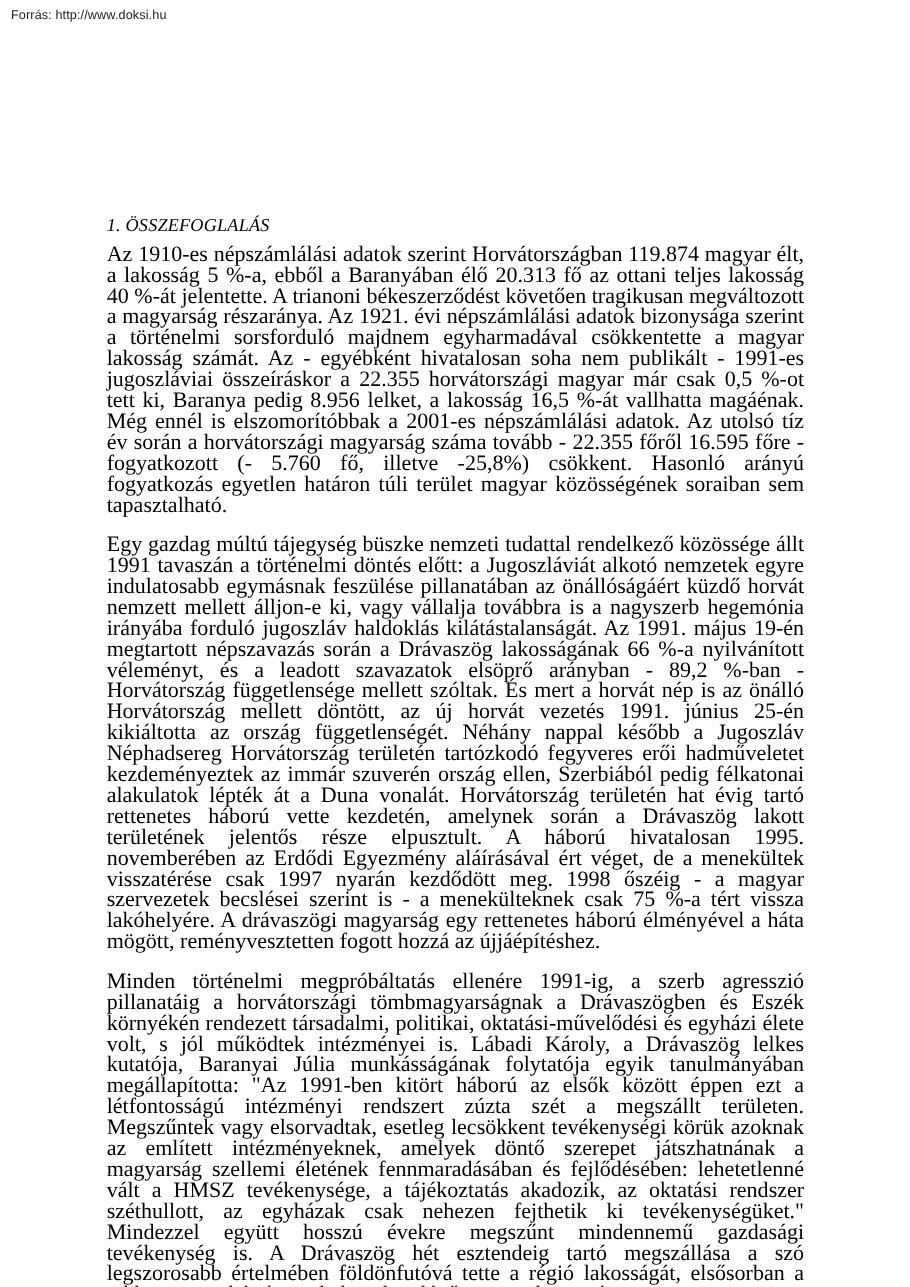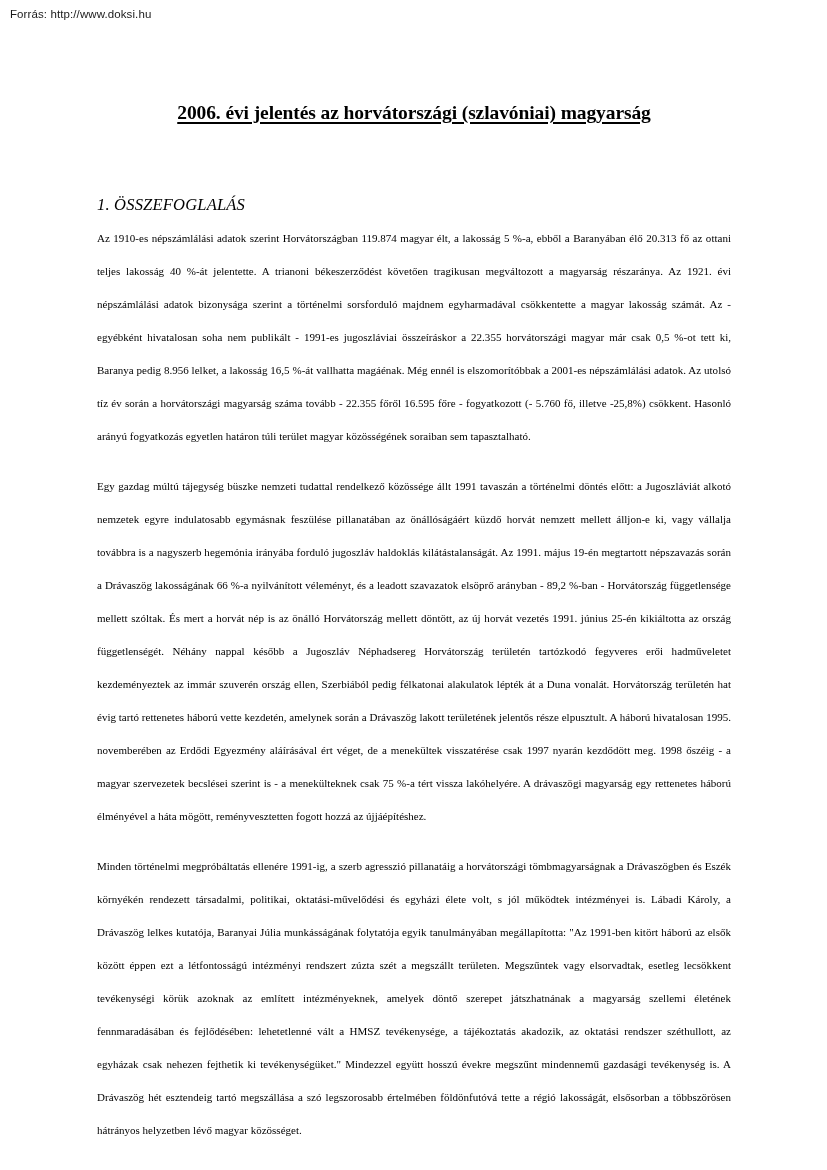--- a/index.html
+++ b/index.html
@@ -85,43 +85,42 @@
   .body-block {
     position: absolute;
     top: 222px;
     left: 0;
     width: 634px;
   }
 
   p.para {
     margin: 0 0 17px 0;
     padding: 0;
-    font-size: 11px;
-    line-height: 33px;
+    font-size: 20px;
+    line-height: 19px;
     text-align: justify;
     text-justify: inter-word;
     hyphens: none;
     letter-spacing: 0.01px;
   }
   p.para:last-child {
     margin-bottom: 0;
   }
 </style>
 </head>
 <body>
 
 <div class="page">
 
   <div class="source-header">Forrás: http://www.doksi.hu</div>
 
   <div class="content">
 
     <div class="title-block">
       <h1 class="doc-title">
-        <span class="tline">2006. évi jelentés az horvátországi (szlavóniai) magyarság</span>
       </h1>
     </div>
 
     <div class="section-heading">1. ÖSSZEFOGLALÁS</div>
 
     <div class="body-block">
       <p class="para">Az 1910-es népszámlálási adatok szerint Horvátországban 119.874 magyar élt, a lakosság 5 %-a, ebből a Baranyában élő 20.313 fő az ottani teljes lakosság 40 %-át jelentette. A trianoni békeszerződést követően tragikusan megváltozott a magyarság részaránya. Az 1921. évi népszámlálási adatok bizonysága szerint a történelmi sorsforduló majdnem egyharmadával csökkentette a magyar lakosság számát. Az - egyébként hivatalosan soha nem publikált - 1991-es jugoszláviai összeíráskor a 22.355 horvátországi magyar már csak 0,5 %-ot tett ki, Baranya pedig 8.956 lelket, a lakosság 16,5 %-át vallhatta magáénak. Még ennél is elszomorítóbbak a 2001-es népszámlálási adatok. Az utolsó tíz év során a horvátországi magyarság száma tovább - 22.355 főről 16.595 főre - fogyatkozott (- 5.760 fő, illetve -25,8%) csökkent. Hasonló arányú fogyatkozás egyetlen határon túli terület magyar közösségének soraiban sem tapasztalható.</p>
       <p class="para">Egy gazdag múltú tájegység büszke nemzeti tudattal rendelkező közössége állt 1991 tavaszán a történelmi döntés előtt: a Jugoszláviát alkotó nemzetek egyre indulatosabb egymásnak feszülése pillanatában az önállóságáért küzdő horvát nemzett mellett álljon-e ki, vagy vállalja továbbra is a nagyszerb hegemónia irányába forduló jugoszláv haldoklás kilátástalanságát. Az 1991. május 19-én megtartott népszavazás során a Drávaszög lakosságának 66 %-a nyilvánított véleményt, és a leadott szavazatok elsöprő arányban - 89,2 %-ban - Horvátország függetlensége mellett szóltak. És mert a horvát nép is az önálló Horvátország mellett döntött, az új horvát vezetés 1991. június 25-én kikiáltotta az ország függetlenségét. Néhány nappal később a Jugoszláv Néphadsereg Horvátország területén tartózkodó fegyveres erői hadműveletet kezdeményeztek az immár szuverén ország ellen, Szerbiából pedig félkatonai alakulatok lépték át a Duna vonalát. Horvátország területén hat évig tartó rettenetes háború vette kezdetén, amelynek során a Drávaszög lakott területének jelentős része elpusztult. A háború hivatalosan 1995. novemberében az Erdődi Egyezmény aláírásával ért véget, de a menekültek visszatérése csak 1997 nyarán kezdődött meg. 1998 őszéig - a magyar szervezetek becslései szerint is - a menekülteknek csak 75 %-a tért vissza lakóhelyére. A drávaszögi magyarság egy rettenetes háború élményével a háta mögött, reményvesztetten fogott hozzá az újjáépítéshez.</p>
       <p class="para">Minden történelmi megpróbáltatás ellenére 1991-ig, a szerb agresszió pillanatáig a horvátországi tömbmagyarságnak a Drávaszögben és Eszék környékén rendezett társadalmi, politikai, oktatási-művelődési és egyházi élete volt, s jól működtek intézményei is. Lábadi Károly, a Drávaszög lelkes kutatója, Baranyai Júlia munkásságának folytatója egyik tanulmányában megállapította: "Az 1991-ben kitört háború az elsők között éppen ezt a létfontosságú intézményi rendszert zúzta szét a megszállt területen. Megszűntek vagy elsorvadtak, esetleg lecsökkent tevékenységi körük azoknak az említett intézményeknek, amelyek döntő szerepet játszhatnának a magyarság szellemi életének fennmaradásában és fejlődésében: lehetetlenné vált a HMSZ tevékenysége, a tájékoztatás akadozik, az oktatási rendszer széthullott, az egyházak csak nehezen fejthetik ki tevékenységüket." Mindezzel együtt hosszú évekre megszűnt mindennemű gazdasági tevékenység is. A Drávaszög hét esztendeig tartó megszállása a szó legszorosabb értelmében földönfutóvá tette a régió lakosságát, elsősorban a többszörösen hátrányos helyzetben lévő magyar közösséget.</p>
     </div>

